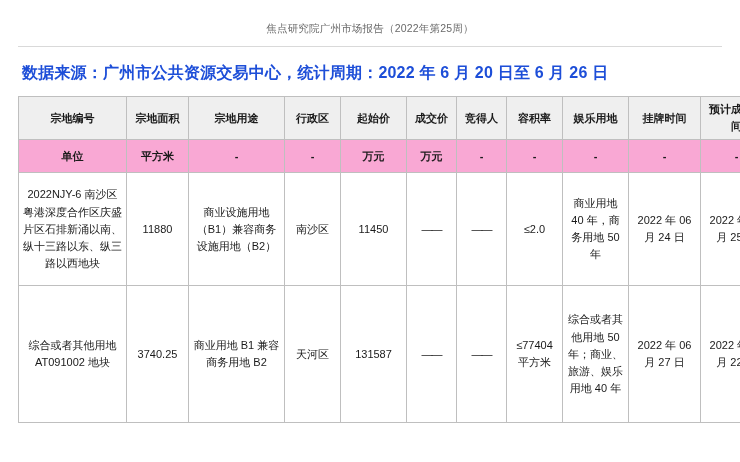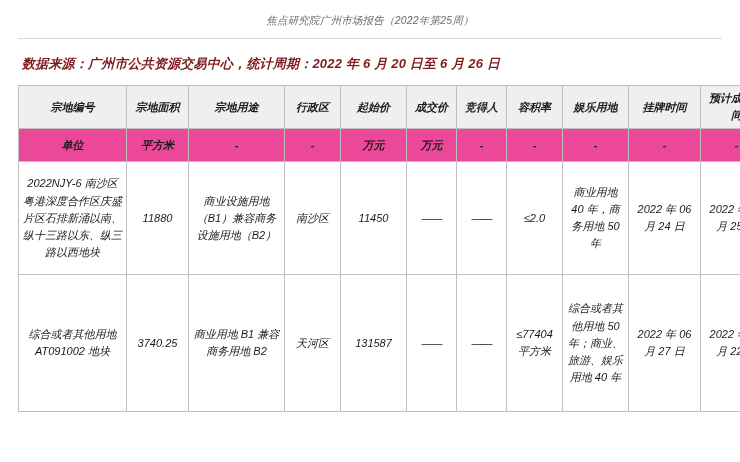--- a/index.html
+++ b/index.html
@@ -12,22 +12,21 @@
     background: #ffffff;
     font-family: "Liberation Sans", sans-serif;
     color: #1a1a1a;
     overflow: hidden;
   }
   .page {
     position: relative;
     width: 740px;
     height: 462px;
     box-sizing: border-box;
-    padding: 0 18px;
-    font-style: italic;
+    padding: 8px 18px;
   }
   .doc-header {
     text-align: center;
     font-size: 10.5px;
     color: #6a6a6a;
     letter-spacing: 0.2px;
     padding-top: 14px;
     padding-bottom: 10px;
   }
   .rule {
@@ -36,23 +35,23 @@
     margin: 0 0 16px 0;
   }
   .section-title {
     font-size: 13.5px;
     font-weight: bold;
     color: #111111;
     padding: 0 4px 14px 4px;
     letter-spacing: 0.3px;
   }
   .source-line {
-    font-size: 13px;
+    font-size: 16px;
     font-weight: bold;
-    color: #7f1d1d;
+    color: #1d4ed8;
     padding: 0 4px 12px 4px;
     letter-spacing: 0.2px;
   }
   table.land-table {
     border-collapse: collapse;
     width: 704px;
     table-layout: fixed;
     font-size: 11px;
   }
   table.land-table th,
@@ -65,21 +64,21 @@
     word-wrap: break-word;
     color: #1a1a1a;
   }
   table.land-table thead th {
     background: #efefef;
     font-weight: bold;
     font-size: 11px;
     height: 26px;
   }
   table.land-table thead tr.units-row th {
-    background: #ec4899;
+    background: #f9a8d4;
     font-weight: bold;
     height: 24px;
   }
   table.land-table tbody td {
     background: #ffffff;
     font-size: 11px;
   }
   .row-tall td {
     height: 104px;
   }

